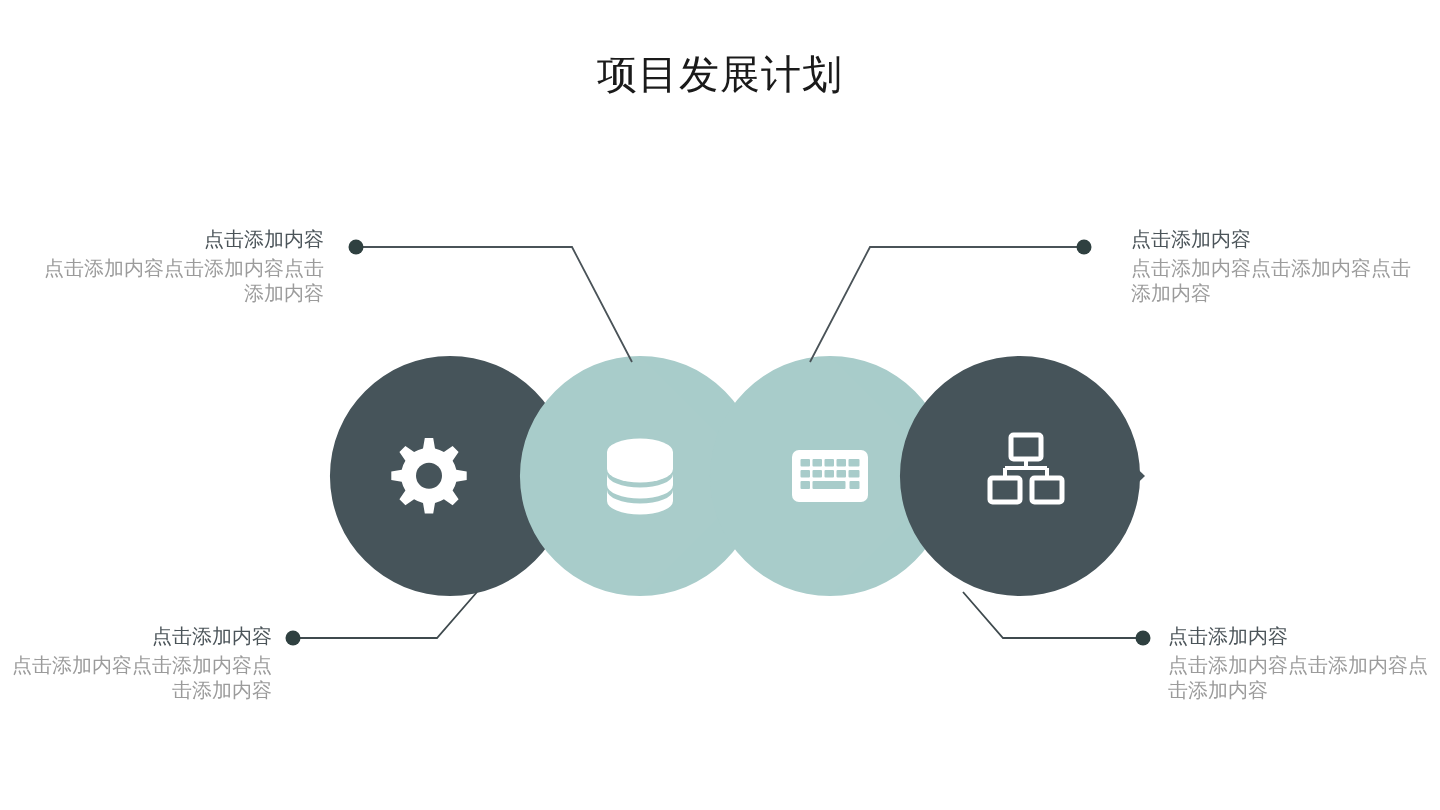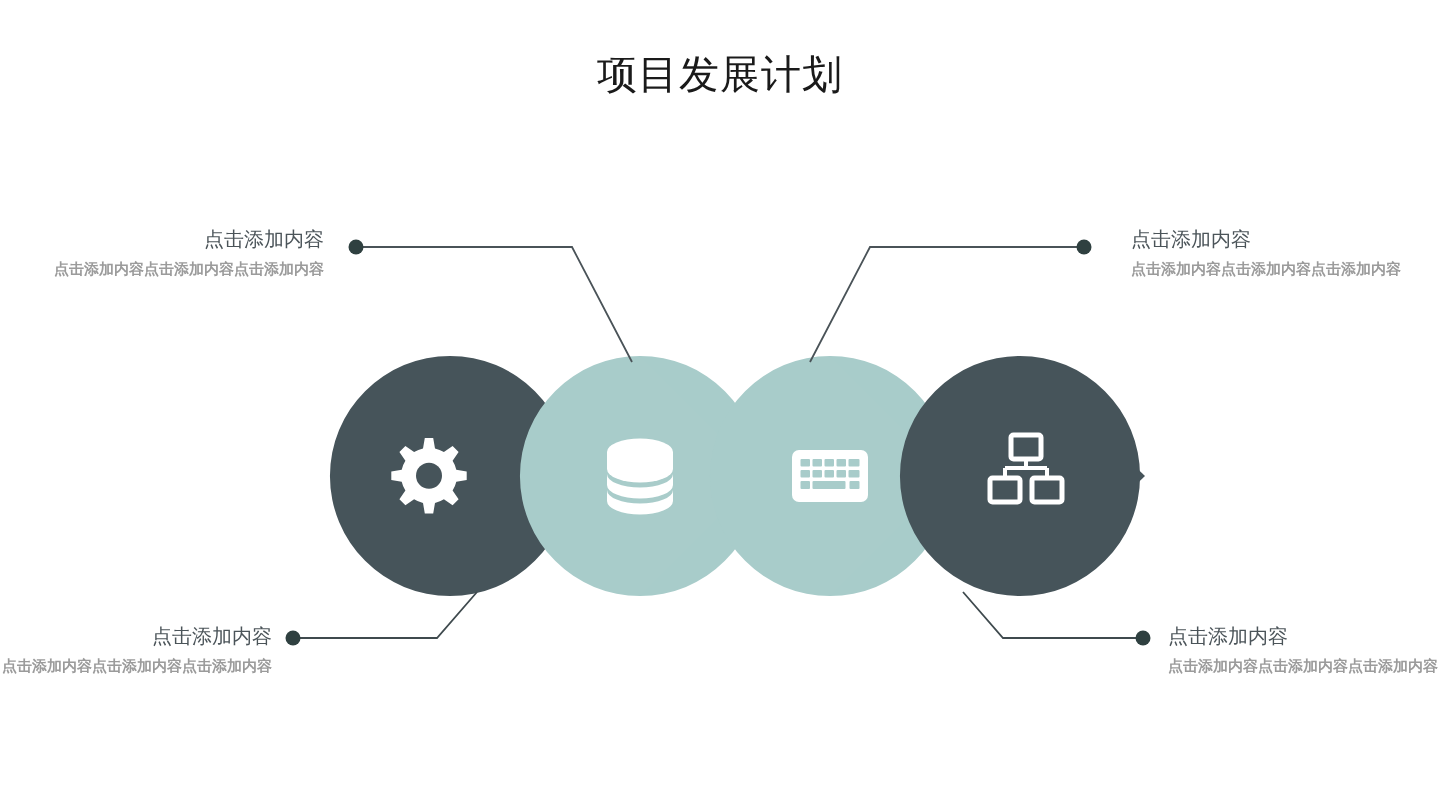--- a/index.html
+++ b/index.html
@@ -53,23 +53,23 @@
   }
   .callout .c-head {
     font-size: 20px;
     line-height: 26px;
     font-weight: normal;
     color: #4b5459;
     white-space: nowrap;
   }
   .callout .c-body {
     margin-top: 4px;
-    font-size: 15px;
+    font-size: 20px;
     line-height: 25px;
-    font-weight: 700;
+    font-weight: 400;
     color: #9b9b9b;
   }
   .align-right { text-align: right; }
   .align-left  { text-align: left; }
 
   .callout-tl { left: 34px;   top: 226px; width: 290px; }
   .callout-tr { left: 1131px; top: 226px; width: 290px; }
   .callout-bl { left: 0px;    top: 623px; width: 272px; }
   .callout-br { left: 1168px; top: 623px; width: 272px; }
 </style>

